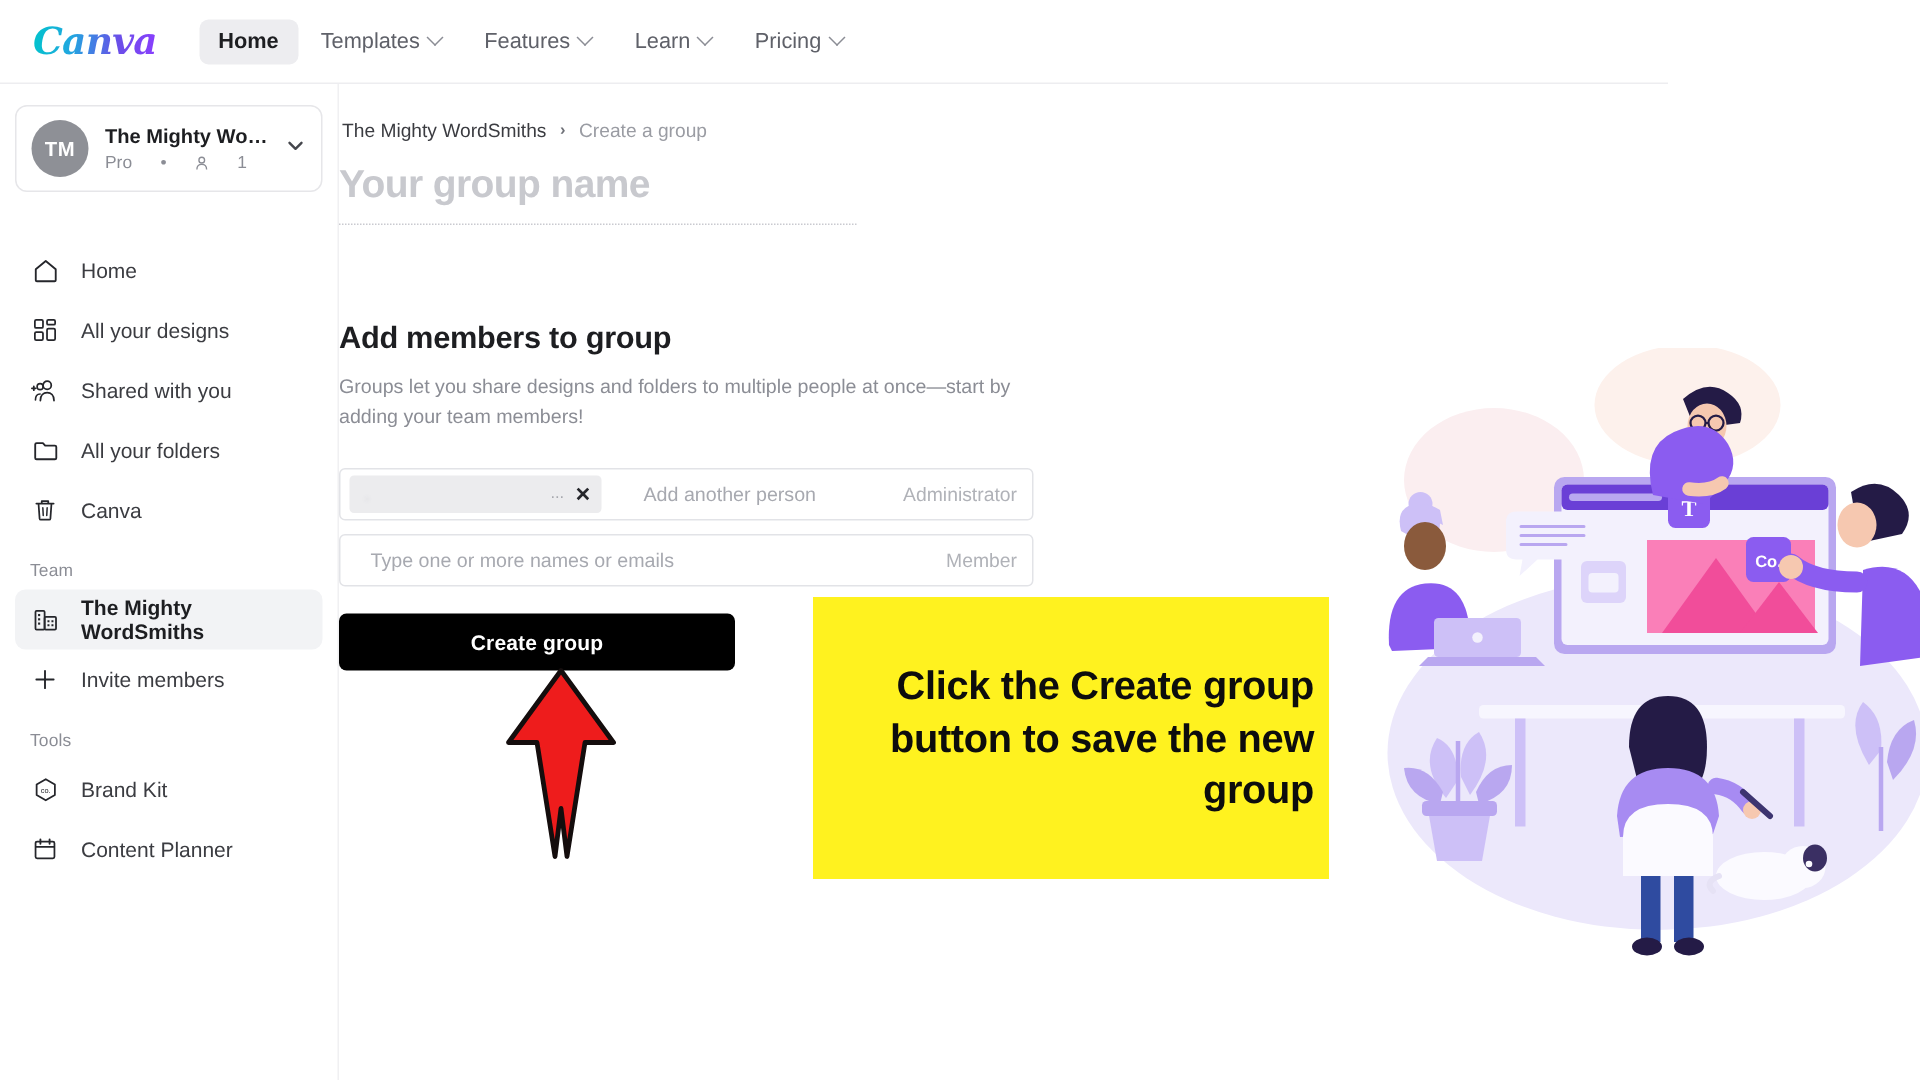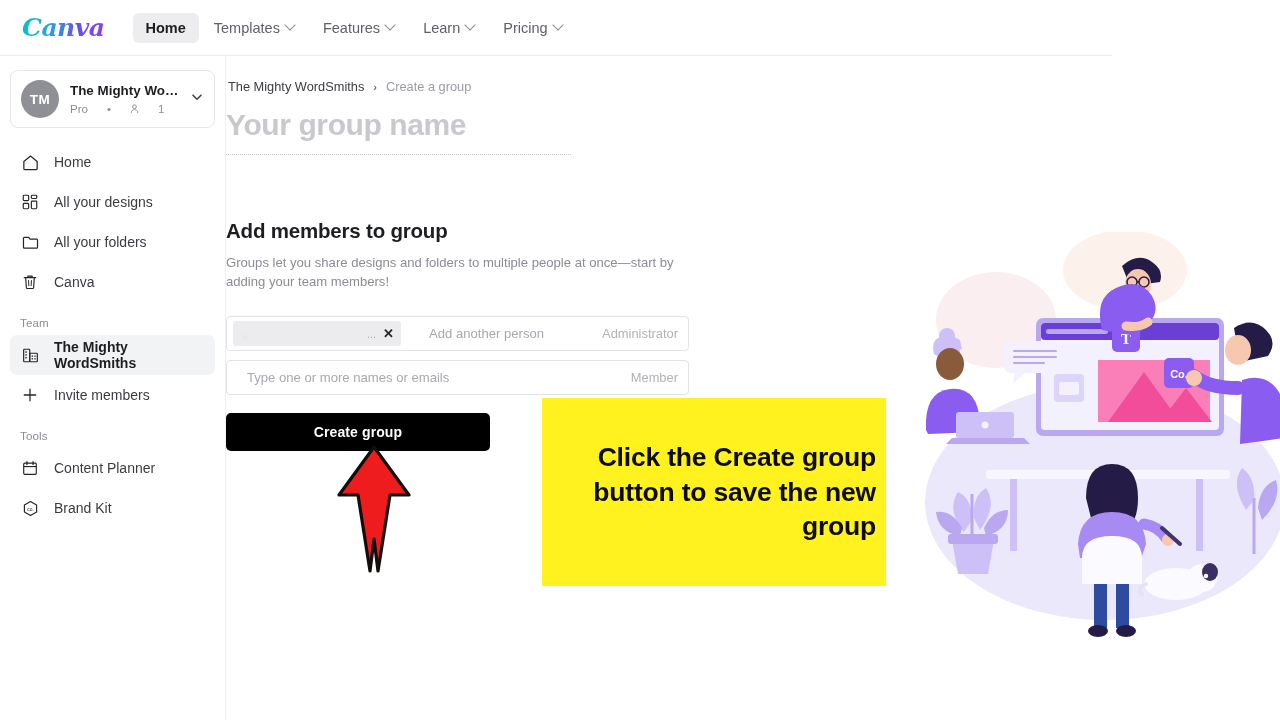--- a/index.html
+++ b/index.html
@@ -51,21 +51,21 @@
   .sidebar {
     position: absolute; top: 56px; left: 0;
     width: 226px; height: 664px;
     background: #fff; border-right: 1px solid #f0f0f2;
     padding: 14px 10px 0 10px;
     z-index: 20;
   }
   .acct {
     display: flex; align-items: center; gap: 11px;
     border: 1px solid #e6e6e9; border-radius: 8px;
-    padding: 9px 10px; margin-bottom: 14px;
+    padding: 9px 10px; margin-bottom: 32px;
     cursor: pointer; background: #fff;
   }
   .avatar {
     width: 38px; height: 38px; flex: 0 0 38px;
     border-radius: 50%; background: #8e9096;
     color: #fff; font-size: 13.5px; font-weight: 600;
     display: flex; align-items: center; justify-content: center;
     letter-spacing: 0.4px;
   }
   .acct-txt { flex: 1 1 auto; min-width: 0; }
@@ -100,21 +100,21 @@
   .breadcrumb {
     display: flex; align-items: center; gap: 9px;
     font-size: 12.8px; padding: 23px 0 0 2px; margin-left: 0;
   }
   .bc-link { color: #3b3c41; cursor: pointer; }
   .bc-sep { color: #6e7077; font-size: 11px; font-weight: 700; }
   .bc-cur { color: #9a9ca3; }
 
   .group-name-wrap { margin-top: 14px; width: 345px; }
   .group-name {
-    font-size: 30px; font-weight: 700; color: #c8c9ce;
+    font-size: 26px; font-weight: 700; color: #c8c9ce;
     letter-spacing: -0.4px; padding-bottom: 11px;
     border-bottom: 1.6px dotted #c9cad0;
     cursor: text; line-height: 1.15;
   }
 
   .section-title {
     margin-top: 64px; font-size: 20.5px; font-weight: 700;
     color: #1d1e21; letter-spacing: -0.2px;
   }
   .section-desc {
@@ -247,20 +247,32 @@
           <svg width="18" height="18" viewBox="0 0 20 20">
             <rect x="2.5" y="2.5" width="6" height="6" rx="1" fill="none" stroke="#25262b" stroke-width="1.3"></rect>
             <rect x="11.5" y="2.5" width="6" height="3.6" rx="1" fill="none" stroke="#25262b" stroke-width="1.3"></rect>
             <rect x="2.5" y="11.5" width="6" height="6" rx="1" fill="none" stroke="#25262b" stroke-width="1.3"></rect>
             <rect x="11.5" y="9" width="6" height="8.5" rx="1" fill="none" stroke="#25262b" stroke-width="1.3"></rect>
           </svg>
         </span>
         <span>All your designs</span>
       </div>
 
+      <div class="side-item">
+        <span class="side-icon">
+          <svg width="20" height="19" viewBox="0 0 22 20">
+            <circle cx="12.6" cy="6" r="3" fill="none" stroke="#25262b" stroke-width="1.3"></circle>
+            <path d="M7.6 17.2 C7.6 13.4 9.8 11.4 12.6 11.4 C15.4 11.4 17.6 13.4 17.6 17.2" fill="none" stroke="#25262b" stroke-width="1.3" stroke-linecap="round"></path>
+            <circle cx="7.4" cy="7" r="2.2" fill="none" stroke="#25262b" stroke-width="1.2"></circle>
+            <path d="M4 16.8 C4 13.9 5.5 12.4 7.4 12.4" fill="none" stroke="#25262b" stroke-width="1.2" stroke-linecap="round"></path>
+            <path d="M1.4 8.2 L4.2 8.2 M2.8 6.8 L2.8 9.6" stroke="#25262b" stroke-width="1.3" stroke-linecap="round"></path>
+          </svg>
+        </span>
+        <span>Shared with you</span>
+      </div>
 
       <div class="side-item">
         <span class="side-icon">
           <svg width="19" height="19" viewBox="0 0 20 20">
             <path d="M2.6 5.6 A1 1 0 0 1 3.6 4.6 L8 4.6 L9.6 6.4 L16.4 6.4 A1 1 0 0 1 17.4 7.4 L17.4 15 A1 1 0 0 1 16.4 16 L3.6 16 A1 1 0 0 1 2.6 15 Z" fill="none" stroke="#25262b" stroke-width="1.3" stroke-linejoin="round"></path>
           </svg>
         </span>
         <span>All your folders</span>
       </div>
 
@@ -301,37 +313,37 @@
             <path d="M10 3.6 L10 16.4 M3.6 10 L16.4 10" stroke="#25262b" stroke-width="1.4" stroke-linecap="round"></path>
           </svg>
         </span>
         <span>Invite members</span>
       </div>
 
       <div class="sect-label">Tools</div>
 
       <div class="side-item">
         <span class="side-icon">
+          <svg width="19" height="19" viewBox="0 0 20 20">
+            <path d="M10 2.6 L16.4 6.3 L16.4 13.7 L10 17.4 L3.6 13.7 L3.6 6.3 Z" fill="none" stroke="#25262b" stroke-width="1.25" stroke-linejoin="round"></path>
+            <text x="10" y="12.4" font-size="5.2" text-anchor="middle" fill="#25262b" font-family="Liberation Sans, sans-serif">co.</text>
+          </svg>
+        </span>
+        <span>Brand Kit</span>
+      </div>
+
+      <div class="side-item">
+        <span class="side-icon">
           <svg width="18" height="18" viewBox="0 0 20 20">
             <rect x="3" y="4.6" width="14" height="12.4" rx="1.2" fill="none" stroke="#25262b" stroke-width="1.3"></rect>
             <path d="M3 8.4 L17 8.4" stroke="#25262b" stroke-width="1.3"></path>
             <path d="M6.6 3 L6.6 6.2 M13.4 3 L13.4 6.2" stroke="#25262b" stroke-width="1.4" stroke-linecap="round"></path>
           </svg>
         </span>
         <span>Content Planner</span>
-      </div>
-
-      <div class="side-item">
-        <span class="side-icon">
-          <svg width="19" height="19" viewBox="0 0 20 20">
-            <path d="M10 2.6 L16.4 6.3 L16.4 13.7 L10 17.4 L3.6 13.7 L3.6 6.3 Z" fill="none" stroke="#25262b" stroke-width="1.25" stroke-linejoin="round"></path>
-            <text x="10" y="12.4" font-size="5.2" text-anchor="middle" fill="#25262b" font-family="Liberation Sans, sans-serif">co.</text>
-          </svg>
-        </span>
-        <span>Brand Kit</span>
       </div>
 
     </div>
   </div>
 
   <div class="main">
 
     <div class="breadcrumb">
       <span class="bc-link">The Mighty WordSmiths</span>
       <span class="bc-sep">›</span>

